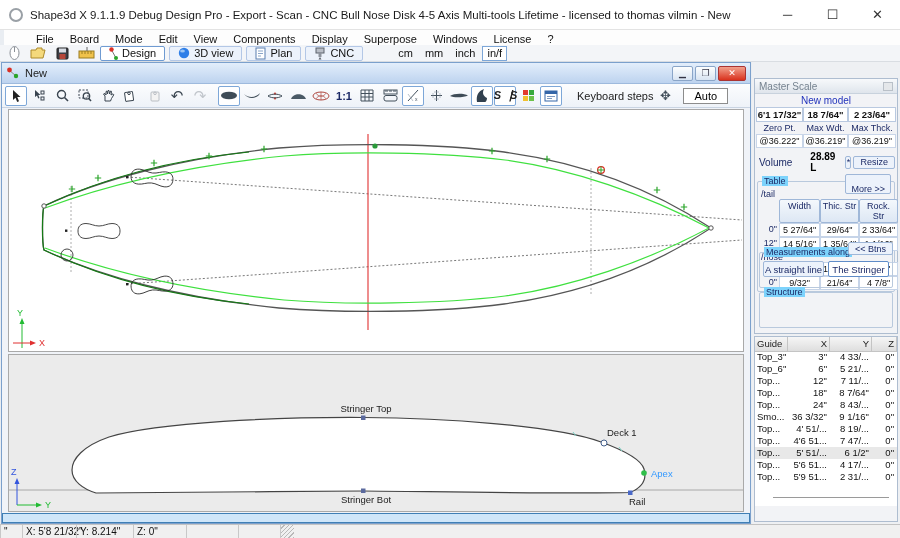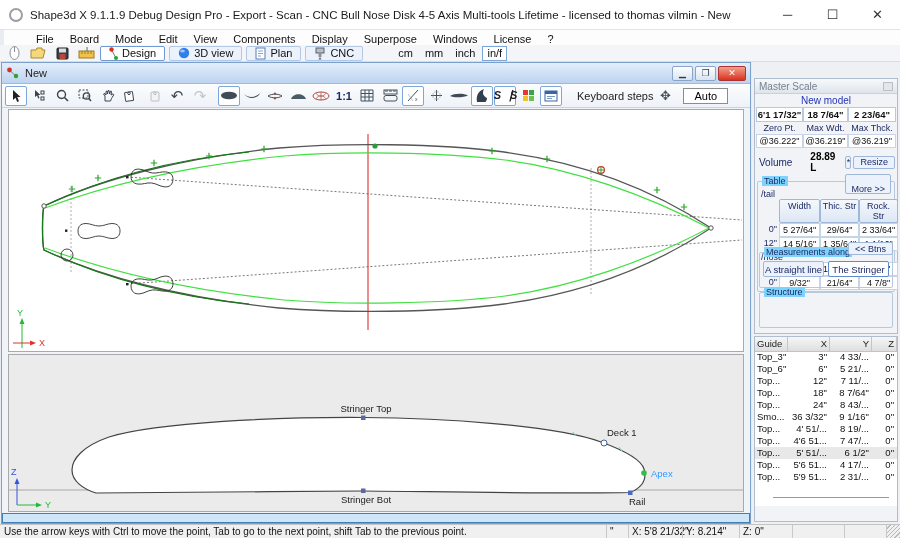--- a/index.html
+++ b/index.html
@@ -607,21 +607,20 @@
           <div class="cr">5'9 51...</div>
           <div class="cr">2 31/...</div>
           <div class="cr">0"</div>
         </div>
       <div class="gl-hr"></div>
     </div>
   </div>
 </div>
 
 <div class="statusbar">
-  <div class="sb-msg">Use the arrow keys with Ctrl to move the point, Tab to go to the next point, shift Tab to the previous point.</div>
   <div class="sb-cell" style="width:22px;">"</div>
   <div class="sb-cell" style="width:54px;">X: 5'8 21/32"</div>
   <div class="sb-cell" style="width:57px;">Y: 8.214"</div>
   <div class="sb-cell" style="width:53px;">Z: 0"</div>
   <div class="sb-cell" style="width:52px;"></div>
   <div class="sb-cell" style="width:42px;"></div>
   <div class="sb-grip"></div>
 </div>
 
 </body></html>

